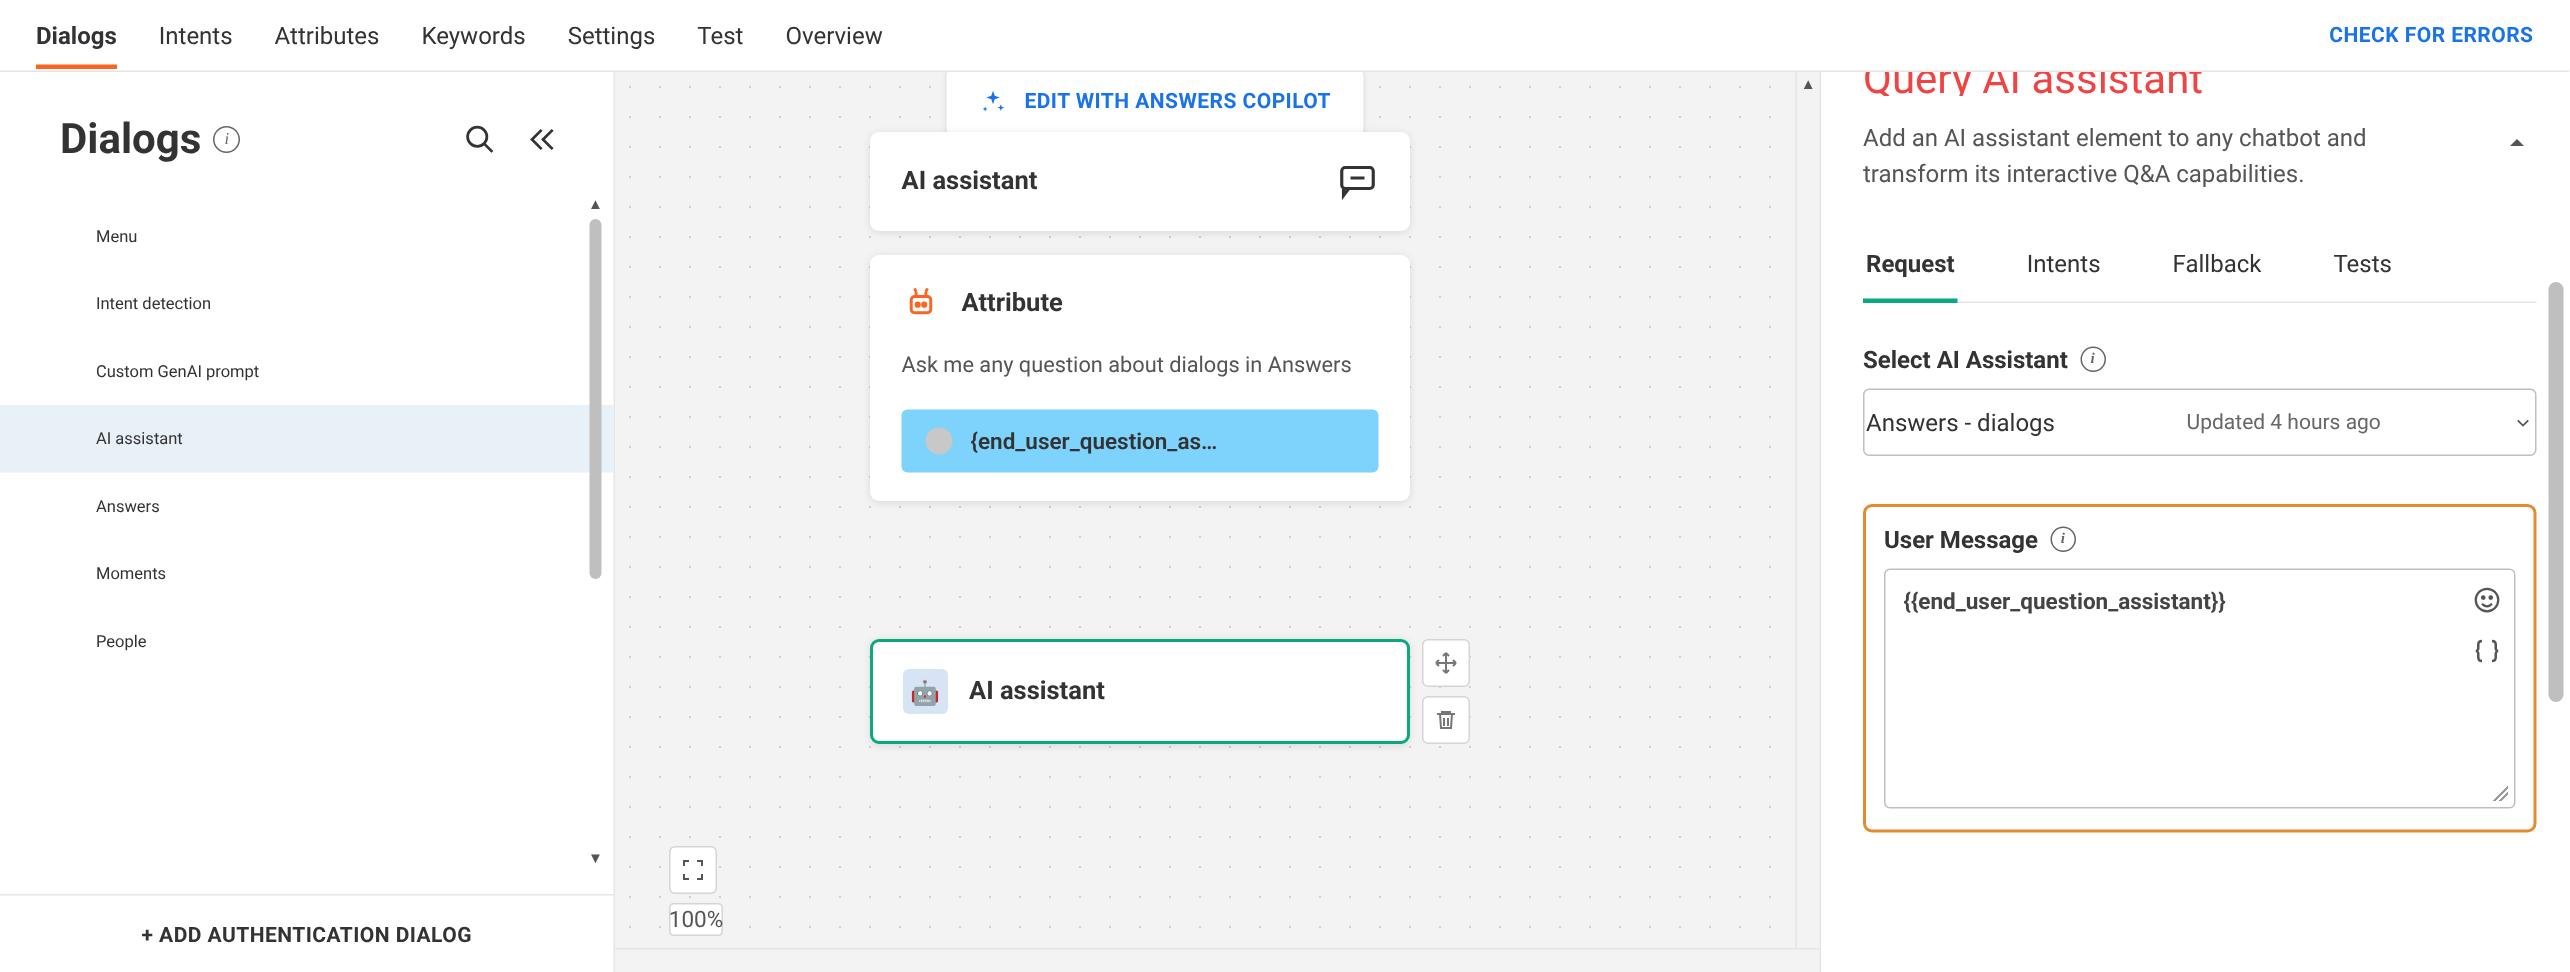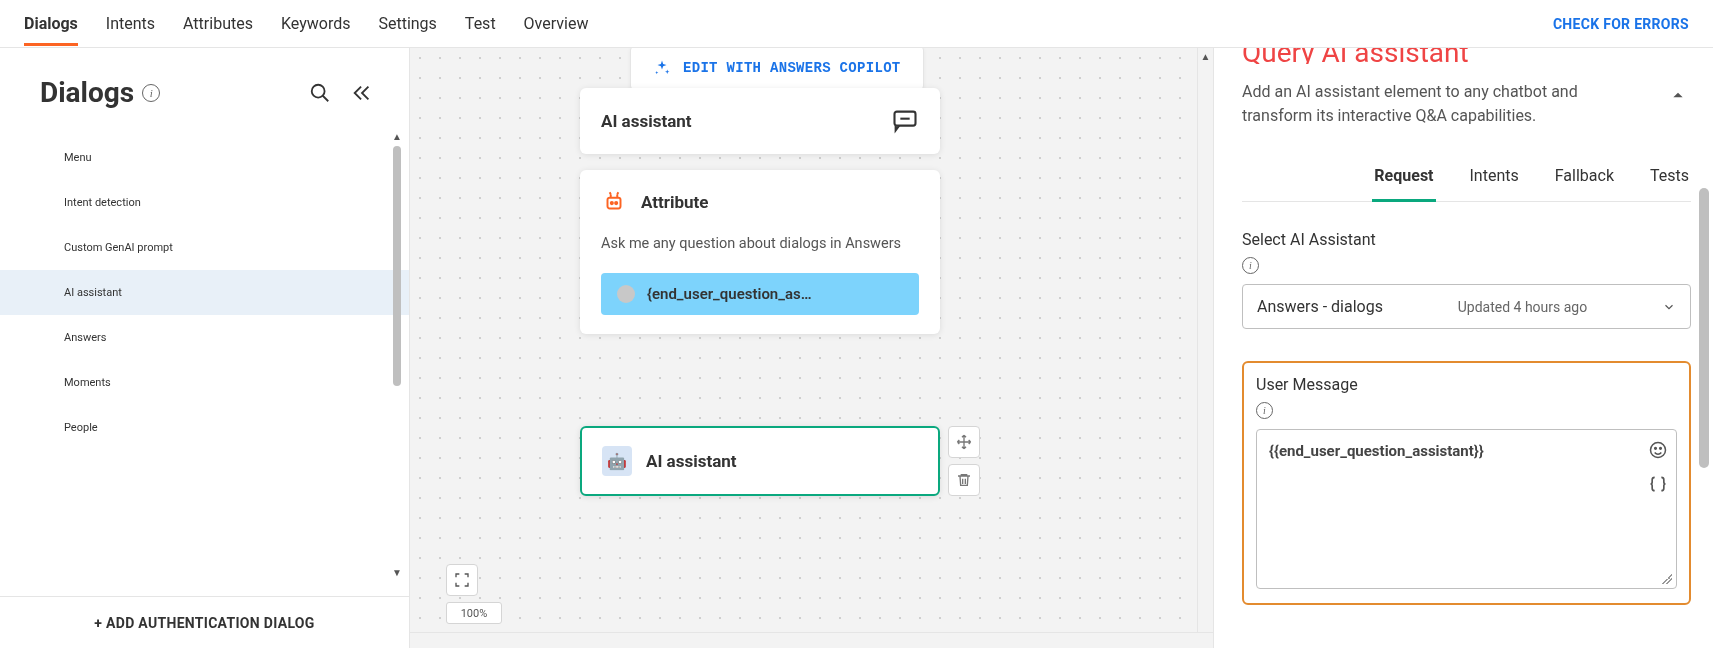--- a/index.html
+++ b/index.html
@@ -37,53 +37,53 @@
   .canvas { flex: 1; position: relative; background: #f3f3f3; background-image: radial-gradient(#cfcfcf 1px, transparent 1px); background-size: 20px 20px; overflow: hidden; }
   .canvas .vscroll { position: absolute; right: 0; top: 0; width: 16px; height: 100%; background: #f3f3f3; border-left: 1px solid #e5e5e5; }
   .canvas .vscroll .up, .canvas .vscroll .down { height: 16px; display:flex; align-items:center; justify-content:center; font-size:10px; color:#555;}
   .canvas .vscroll .down { position:absolute; bottom:0; left:0; width:100%; }
   .canvas .hscroll { position: absolute; left: 0; bottom: 0; height: 16px; width: 100%; background: #f3f3f3; border-top: 1px solid #e5e5e5; }
 
   .canvas-inner { position: absolute; left: 0; top: 0; width: 100%; height: 100%; }
 
   .copilot-btn { position: absolute; left: 220px; top: -2px; background: #fff; border: 1px solid #e5e5e5; border-radius: 4px; padding: 12px 22px; display: flex; align-items: center; gap: 12px; box-shadow: 0 2px 4px rgba(0,0,0,0.05); cursor: pointer; }
   .copilot-btn .spark { color: #1a73e8; }
-  .copilot-btn .label { font-size: 14px; font-weight: 700; color: #1a73e8; letter-spacing: 0.3px; font-family: Liberation Mono, monospace; }
+  .copilot-btn .label { font-size: 14px; font-weight: 700; color: #1a73e8; letter-spacing: 0.3px; }
 
   .node { position: absolute; background: #fff; border-radius: 6px; box-shadow: 0 1px 6px rgba(0,0,0,0.1); border: 1px solid transparent; }
   .node-row { display: flex; align-items: center; gap: 14px; padding: 18px 20px; }
   .node-title { font-size: 17px; font-weight: 700; color: #333; }
   .node-ai-top { left: 170px; top: 40px; width: 360px; }
   .node-ai-top .bubble { margin-left: auto; }
   .node-attr { left: 170px; top: 122px; width: 360px; padding-bottom: 18px; }
   .node-attr .desc { padding: 0 20px; font-size: 14.5px; color: #555; line-height: 1.5; }
   .node-attr .chip { margin: 18px 20px 0; background: #7dd3fc; border-radius: 4px; padding: 12px 16px; display: flex; align-items: center; gap: 12px; }
   .node-attr .chip .dot { width: 18px; height: 18px; border-radius: 50%; background: #c8c8c8; }
   .node-attr .chip .chip-text { font-size: 15px; font-weight: 600; color: #333; white-space: nowrap; overflow: hidden; text-overflow: ellipsis; }
   .node-ai-sel { left: 170px; top: 378px; width: 360px; border: 2px solid #0aa87e; }
   .node-ai-sel .avatar { width: 30px; height: 30px; background: #d7e4f5; border-radius: 4px; display:flex; align-items:center; justify-content:center; font-size:16px; }
   .node-actions { position: absolute; left: 538px; top: 378px; display: flex; flex-direction: column; gap: 6px; }
   .node-actions .btn { width: 32px; height: 32px; border: 1px solid #d5d5d5; background: #fff; border-radius: 4px; display:flex; align-items:center; justify-content:center; color:#777; cursor:pointer; }
 
   .zoom-controls { position: absolute; left: 36px; bottom: 24px; display:flex; flex-direction:column; gap:6px; }
   .zoom-controls .zoom-fit { width: 32px; height: 32px; border: 1px solid #d5d5d5; background: #fff; border-radius: 4px; display:flex; align-items:center; justify-content:center; color:#555; cursor:pointer; }
-  .zoom-controls .zoom-level { width: 56px; height: 22px; background:#fff; border:1px solid #d5d5d5; border-radius:3px; font-size:11px; display:flex; align-items:center; justify-content:center; color:#555; }
+  .zoom-controls .zoom-level { width: 36px; height: 22px; background:#fff; border:1px solid #d5d5d5; border-radius:3px; font-size:15px; display:flex; align-items:center; justify-content:center; color:#555; }
 
   
   .rightpanel { width: 500px; border-left: 1px solid #e5e5e5; position: relative; padding: 0 22px 20px 28px; overflow:hidden; }
   .rightpanel .rp-scroll-thumb { position: absolute; right: 4px; top: 140px; width: 10px; height: 280px; background: #bfbfbf; border-radius: 5px; }
   .rightpanel .rp-title-cut { font-size: 28px; font-weight: 400; color: #ef4444; margin-top: -12px; height: 28px; overflow: hidden; white-space: nowrap; }
   .rightpanel .collapse-arrow { position: absolute; right: 28px; top: 40px; color: #555; cursor:pointer; }
   .rightpanel .rp-desc { margin-top: 16px; font-size: 16px; color: #555; line-height: 1.5; max-width: 400px; }
-  .rightpanel .rp-tabs { display: flex; gap: 32px; margin-top: 30px; border-bottom: 1px solid #e5e5e5; justify-content: flex-end; }
+  .rightpanel .rp-tabs { display: flex; gap: 44px; margin-top: 30px; border-bottom: 1px solid #e5e5e5; }
   .rightpanel .rp-tab { font-size: 16px; color: #333; padding: 8px 2px 14px; cursor:pointer; border-bottom: 3px solid transparent; margin-bottom:-1px; }
   .rightpanel .rp-tab.active { font-weight: 700; border-bottom-color: #0aa87e; }
-  .rightpanel .field-label { display: flex; align-items: flex-start; gap: 8px; margin-top: 28px; font-size: 16px; font-weight:400; color: #333; flex-direction: column; }
+  .rightpanel .field-label { display: flex; align-items: center; gap: 8px; margin-top: 28px; font-size: 16px; font-weight:700; color: #333; }
   .rightpanel .field-label .info { width: 17px; height: 17px; border: 1.5px solid #666; border-radius: 50%; display: inline-flex; align-items: center; justify-content: center; font-size: 10px; color: #666; font-style: italic; font-family: Georgia, serif; }
-  .rightpanel .select-box { margin-top: 10px; border: 1px solid #bfbfbf; border-radius: 4px; padding: 12px 14px; display: flex; align-items: center; justify-content: space-between; gap: 12px; cursor:pointer; }
+  .rightpanel .select-box { margin-top: 10px; border: 1px solid #bfbfbf; border-radius: 4px; padding: 12px 1px; display: flex; align-items: center; justify-content: space-between; gap: 12px; cursor:pointer; }
   .rightpanel .select-box .sel-name { font-size: 16px; color: #333; }
   .rightpanel .select-box .sel-meta { font-size: 14px; color: #666; max-width: 130px; text-align:left; }
   .rightpanel .select-box .chev { color: #555; }
   .rightpanel .user-msg-block { margin-top: 32px; border: 2px solid #e38b2f; border-radius: 6px; padding: 12px 12px 14px; }
   .rightpanel .user-msg-block .field-label { margin-top: 0; }
   .rightpanel .msg-box { margin-top: 10px; border: 1px solid #bfbfbf; border-radius: 4px; height: 160px; position: relative; padding: 12px 40px 12px 12px; }
   .rightpanel .msg-box .msg-text { font-size: 15px; font-weight: 700; color: #444; }
   .rightpanel .msg-box .side-icons { position: absolute; right: 8px; top: 10px; display:flex; flex-direction:column; gap: 14px; color:#555; }
   .rightpanel .msg-box .resize { position:absolute; right:4px; bottom:4px; width:10px; height:10px; background: linear-gradient(135deg, transparent 50%, #999 50%, #999 60%, transparent 60%, transparent 70%, #999 70%, #999 80%, transparent 80%); }
 

